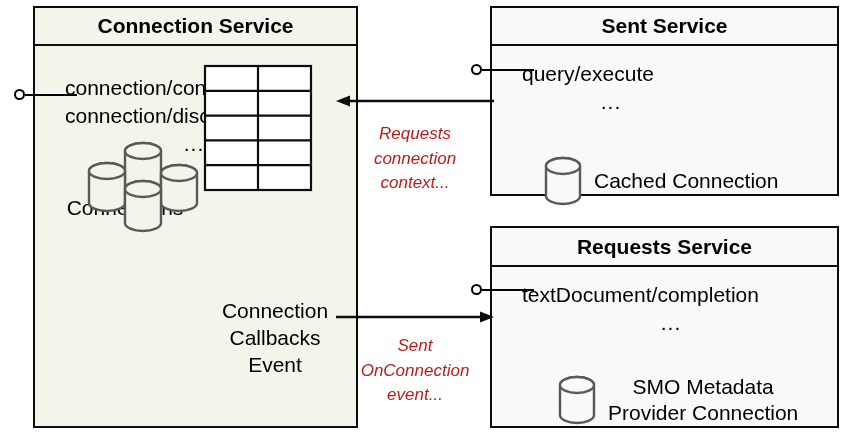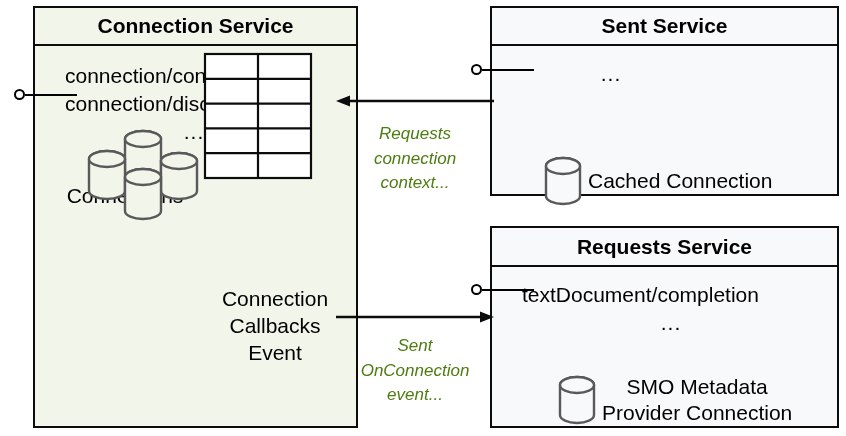--- a/index.html
+++ b/index.html
@@ -38,20 +38,21 @@
     position: relative;
     flex: 1 1 auto;
   }
 
   #connection-service {
     left: 33px;
     top: 6px;
     width: 325px;
     height: 422px;
     background: #f2f5ea;
+    gap: 12px;
   }
   #connection-service .comp-header {
     height: 38px;
     font-size: 21px;
   }
 
   #query-service {
     left: 490px;
     top: 6px;
     width: 349px;
@@ -105,21 +106,21 @@
     line-height: 1.28;
     text-align: center;
   }
   #active-connections-label { left: 8px; top: 110px; width: 164px; }
   #callbacks-label          { left: 160px; top: 240px; width: 160px; }
 
   .inline-artifact {
     position: absolute;
     display: flex;
     align-items: center;
-    gap: 4px;
+    gap: 10px;
   }
   .inline-artifact .ia-text {
     color: #000000;
     font-size: 21px;
     line-height: 1.22;
     text-align: center;
   }
   #cached-connection { left: 50px; top: 108px; }
   #smo-connection    { left: 64px; top: 106px; }
 
@@ -151,21 +152,21 @@
   
   .arrow-svg { position: absolute; overflow: visible; }
   #arrow-requests { left: 336px; top: 94px; }
   #arrow-sent     { left: 336px; top: 310px; }
 
   .arrow-label {
     position: absolute;
     font-style: italic;
     font-size: 17px;
     line-height: 1.45;
-    color: #4d7c0f;
+    color: #b91c1c;
     text-align: center;
   }
   #label-requests { left: 356px; top: 122px; width: 118px; }
   #label-sent     { left: 352px; top: 334px; width: 126px; }
 
   
   #connection-stack { position: absolute; left: 48px; top: 75px; }
   #callbacks-grid   { position: absolute; left: 168px; top: 6px; }
 </style>
 </head>
@@ -223,20 +224,21 @@
       </div>
 
     </div>
   </div>
 
   <div class="component" id="query-service">
     <div class="comp-header">Sent Service</div>
     <div class="comp-body">
 
       <div class="op-list" id="qs-ops">
+        <div class="op-line">query/execute</div>
         <div class="op-line ellipsis-line">...</div>
       </div>
 
       <div class="inline-artifact" id="cached-connection">
         <svg width="42" height="54" viewBox="0 0 42 54">
           <g fill="#f8f9fb" stroke="#595959" stroke-width="2.4">
             <path d="M4,12 a17,8 0 0 1 34,0 v30 a17,8 0 0 1 -34,0 z"></path>
             <ellipse cx="21" cy="12" rx="17" ry="8"></ellipse>
           </g>
         </svg>

